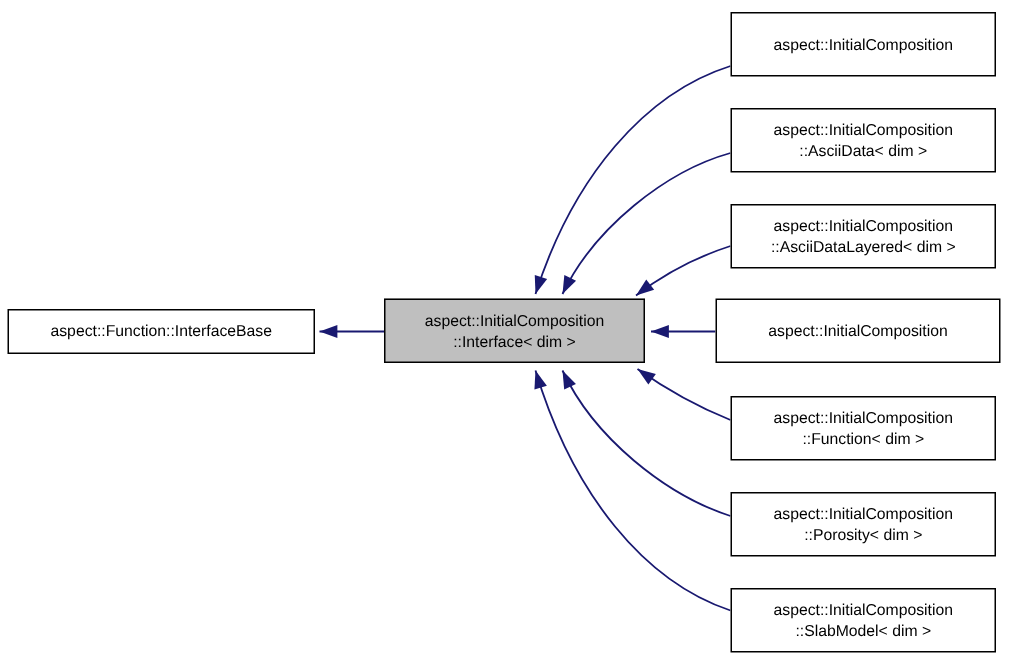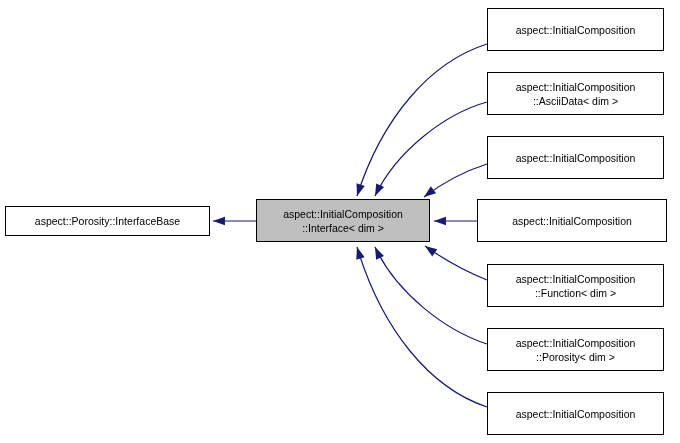--- a/index.html
+++ b/index.html
@@ -70,52 +70,54 @@
     <path class="edge" d="M487,44 C430,62 382,118 357,196" marker-end="url(#arrow)"></path>
     <path class="edge" d="M487,102 C444,114 396,152 375,196" marker-end="url(#arrow)"></path>
     <path class="edge" d="M487,164 C462,172 441,184 424,197" marker-end="url(#arrow)"></path>
     <path class="edge" d="M477,221 L434,221" marker-end="url(#arrow)"></path>
     <path class="edge" d="M487,280 C462,270 442,258 425,246" marker-end="url(#arrow)"></path>
     <path class="edge" d="M487,344 C444,330 396,292 375,247" marker-end="url(#arrow)"></path>
     <path class="edge" d="M487,407 C430,388 382,330 357,247" marker-end="url(#arrow)"></path>
   </svg>
 
   <div class="box base" style="left:5px; top:206px; width:205px; height:30px;">
-    <span class="cline">aspect::Porosity::InterfaceBase</span>
+    <span class="cline">aspect::Function::InterfaceBase</span>
   </div>
 
   <div class="box main" style="left:256px; top:199px; width:174px; height:43px;">
     <span class="cline">aspect::InitialComposition</span>
     <span class="cline">::Interface&lt; dim &gt;</span>
   </div>
 
   <div class="box" style="left:487px; top:8px; width:177px; height:43px;">
     <span class="cline">aspect::InitialComposition</span>
   </div>
 
   <div class="box" style="left:487px; top:72px; width:177px; height:43px;">
     <span class="cline">aspect::InitialComposition</span>
     <span class="cline">::AsciiData&lt; dim &gt;</span>
   </div>
 
   <div class="box" style="left:487px; top:136px; width:177px; height:43px;">
     <span class="cline">aspect::InitialComposition</span>
+    <span class="cline">::AsciiDataLayered&lt; dim &gt;</span>
   </div>
 
   <div class="box" style="left:477px; top:199px; width:190px; height:43px;">
     <span class="cline">aspect::InitialComposition</span>
   </div>
 
   <div class="box" style="left:487px; top:264px; width:177px; height:43px;">
     <span class="cline">aspect::InitialComposition</span>
     <span class="cline">::Function&lt; dim &gt;</span>
   </div>
 
   <div class="box" style="left:487px; top:328px; width:177px; height:43px;">
     <span class="cline">aspect::InitialComposition</span>
     <span class="cline">::Porosity&lt; dim &gt;</span>
   </div>
 
   <div class="box" style="left:487px; top:392px; width:177px; height:43px;">
     <span class="cline">aspect::InitialComposition</span>
+    <span class="cline">::SlabModel&lt; dim &gt;</span>
   </div>
 
 </div>
 
 </body></html>

